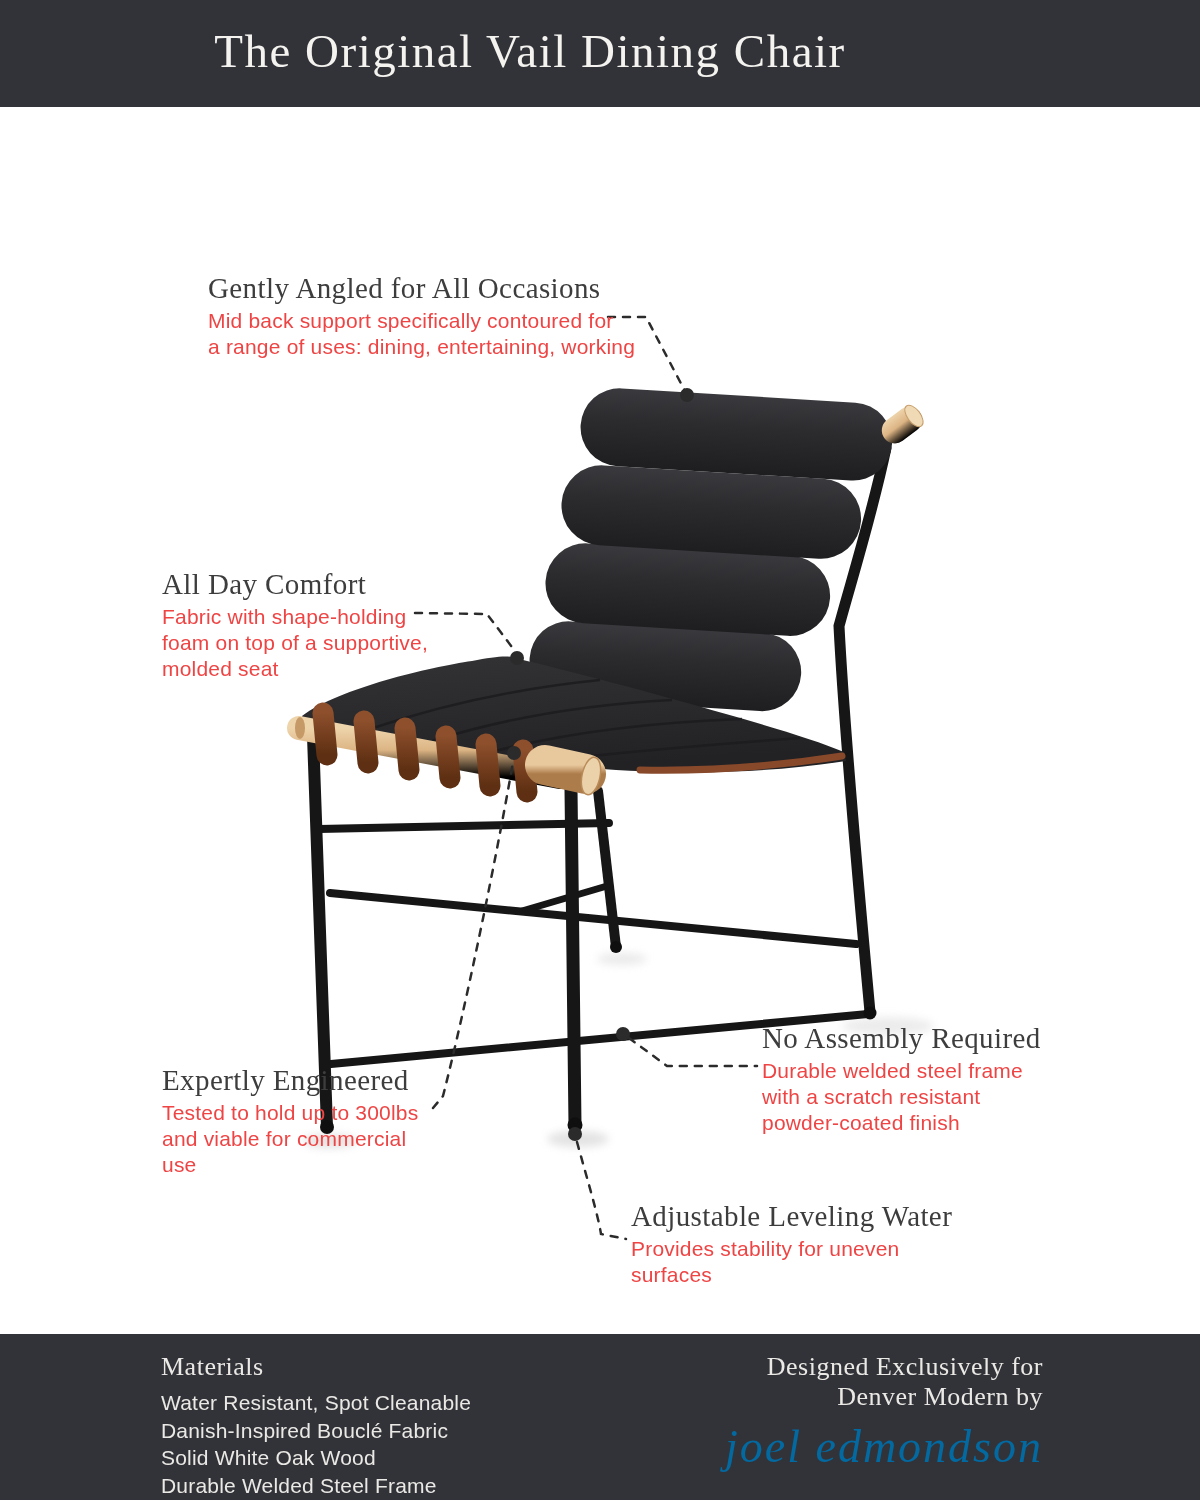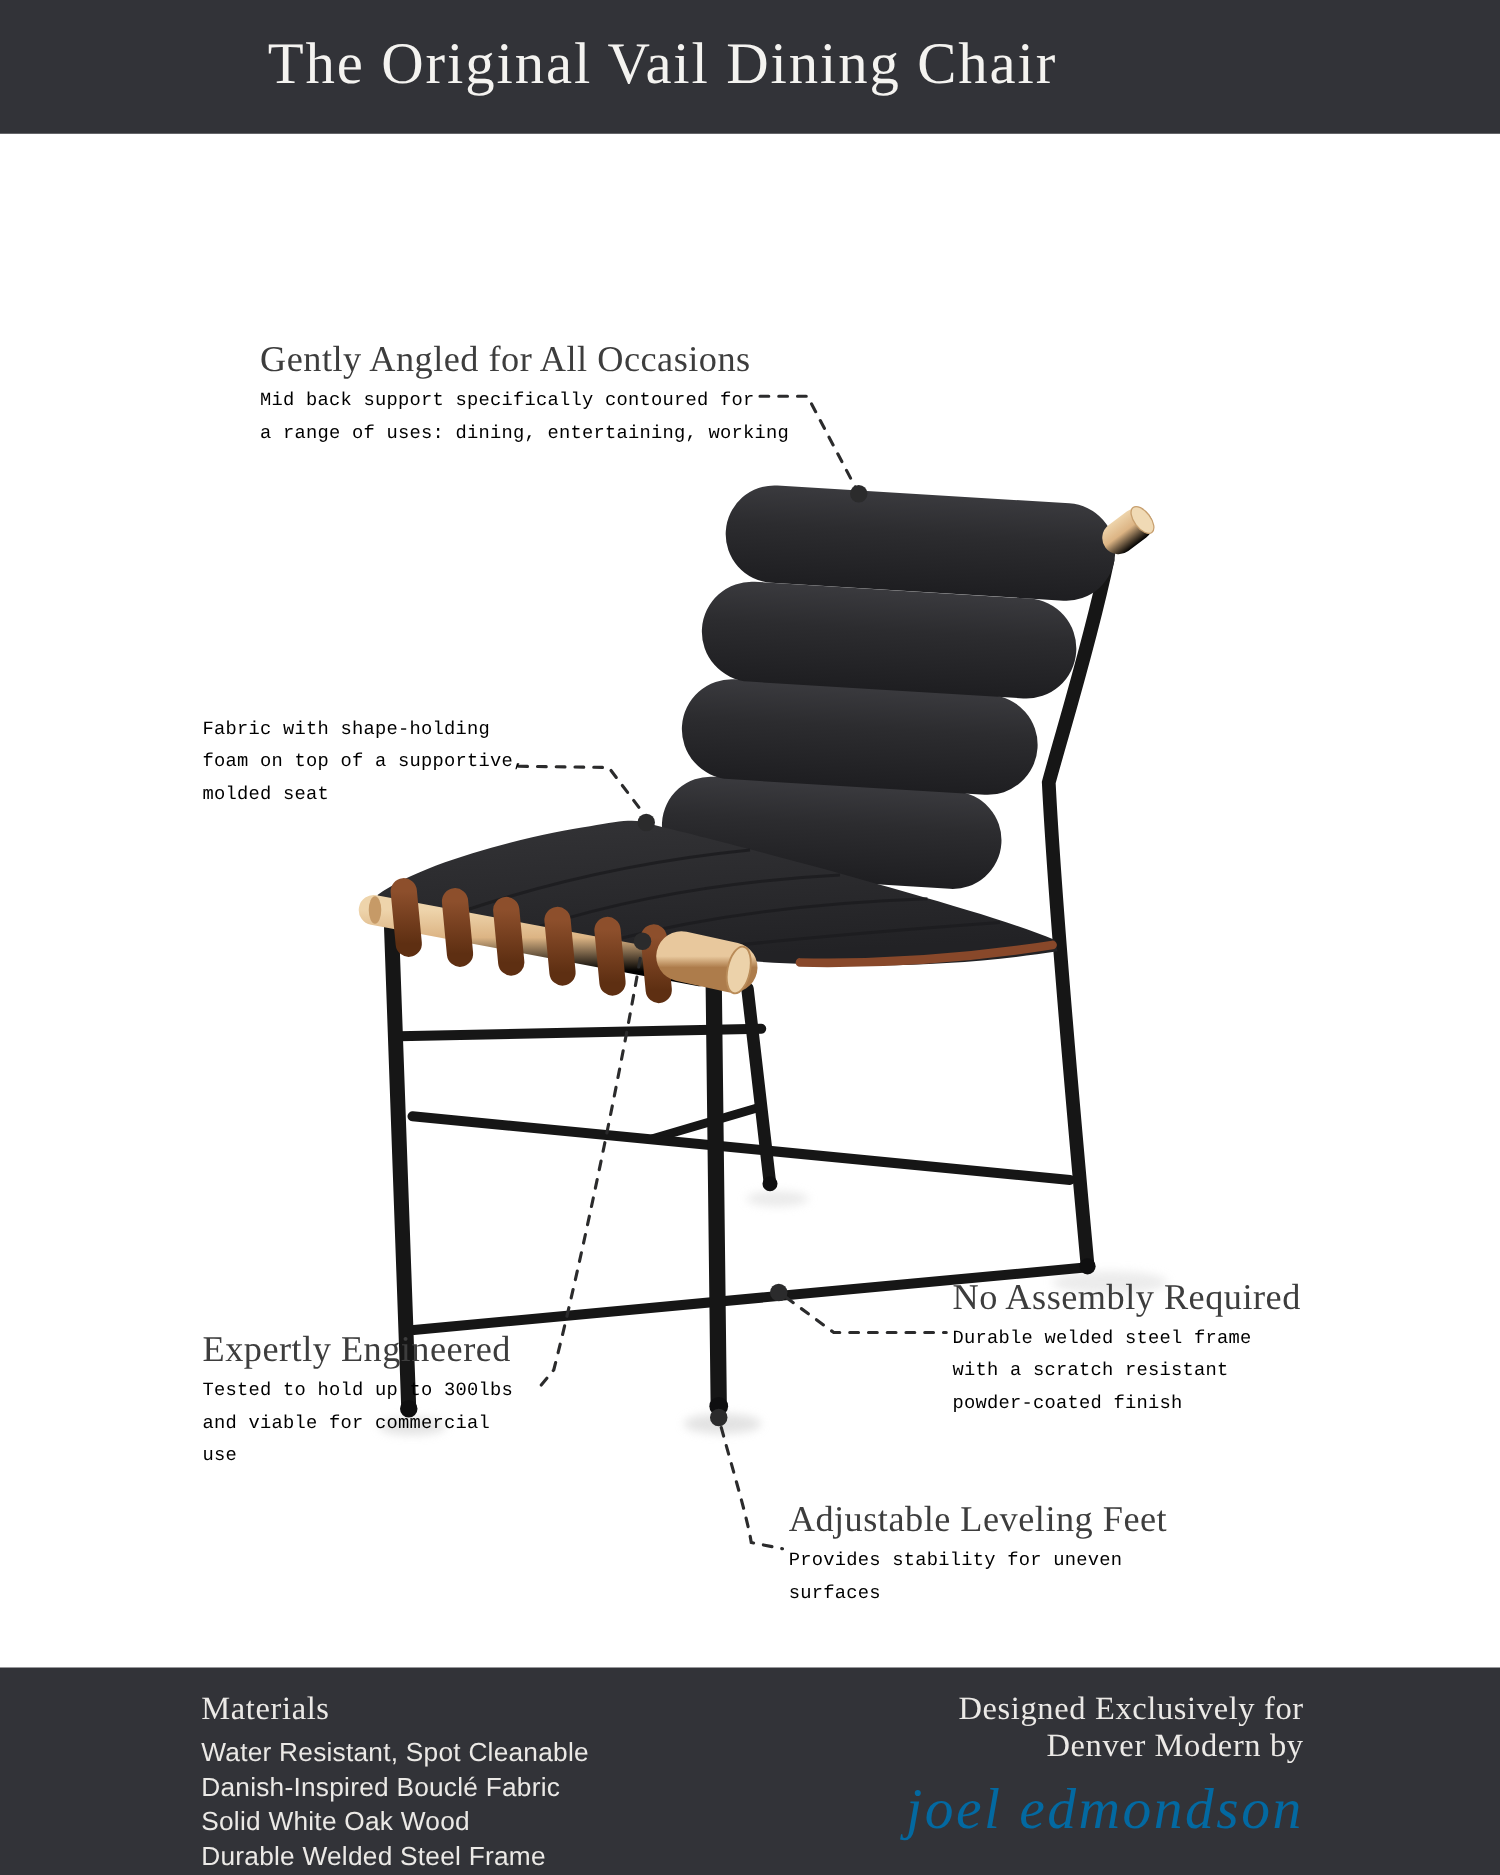--- a/index.html
+++ b/index.html
@@ -7,22 +7,22 @@
         font-family:"Liberation Sans", sans-serif;}
   .band{position:absolute;left:0;width:1200px;background:#323338;}
   #header-band{top:0;height:107px;}
   #footer-band{top:1334px;height:166px;}
   #main-title{position:absolute;top:24px;left:0;width:1060px;text-align:center;
       font-family:"Liberation Serif", serif;font-weight:400;font-size:47px;letter-spacing:1.5px;
       color:#f4f3f0;}
   .callout{position:absolute;}
   .callout h3{margin:0;font-family:"Liberation Serif", serif;font-weight:400;
       font-size:29px;letter-spacing:0.4px;color:#3d3d3d;white-space:nowrap;}
-  .callout p{margin:3px 0 0 0;font-size:15px;line-height:26px;letter-spacing:0.2px;
-      color:#000000;white-space:pre-line;font-family:Liberation Mono, monospace;}
+  .callout p{margin:3px 0 0 0;font-size:21px;line-height:26px;letter-spacing:0.2px;
+      color:#ef4444;white-space:pre-line;}
   #chair-svg{position:absolute;left:0;top:0;}
   
   #materials-block{position:absolute;left:161px;top:1352px;color:#ebe9e6;}
   #materials-heading{font-family:"Liberation Serif", serif;font-size:26px;letter-spacing:0.5px;}
   #materials-list{margin-top:7px;font-size:21px;line-height:27.5px;letter-spacing:0.2px;}
   #designed-block{position:absolute;right:157px;top:1352px;text-align:right;color:#ebe9e6;}
   #designed-for{font-family:"Liberation Serif", serif;font-size:26px;line-height:30px;
       letter-spacing:0.5px;white-space:pre-line;}
   #signature{margin-top:8px;font-family:"Liberation Serif", serif;font-style:italic;
       font-size:46px;letter-spacing:2px;color:#0369a1;}
@@ -153,41 +153,42 @@
     </g>
   </svg>
 
   <div class="callout" style="left:208px;top:272px;">
     <h3>Gently Angled for All Occasions</h3>
     <p>Mid back support specifically contoured for
 a range of uses: dining, entertaining, working</p>
   </div>
 
   <div class="callout" style="left:162px;top:568px;">
+    <h3>All Day Comfort</h3>
     <p>Fabric with shape-holding
 foam on top of a supportive,
 molded seat</p>
   </div>
 
   <div class="callout" style="left:162px;top:1064px;">
     <h3>Expertly Engineered</h3>
     <p>Tested to hold up to 300lbs
 and viable for commercial
 use</p>
   </div>
 
   <div class="callout" style="left:762px;top:1022px;">
     <h3>No Assembly Required</h3>
     <p>Durable welded steel frame
 with a scratch resistant
 powder-coated finish</p>
   </div>
 
   <div class="callout" style="left:631px;top:1200px;">
-    <h3>Adjustable Leveling Feet</h3>
+    <h3>Adjustable Leveling Water</h3>
     <p>Provides stability for uneven
 surfaces</p>
   </div>
 
   <div class="band" id="footer-band"></div>
   <div id="materials-block">
     <div id="materials-heading">Materials</div>
     <div id="materials-list">
         <div>Water Resistant, Spot Cleanable</div>
         <div>Danish-Inspired Bouclé Fabric</div>

